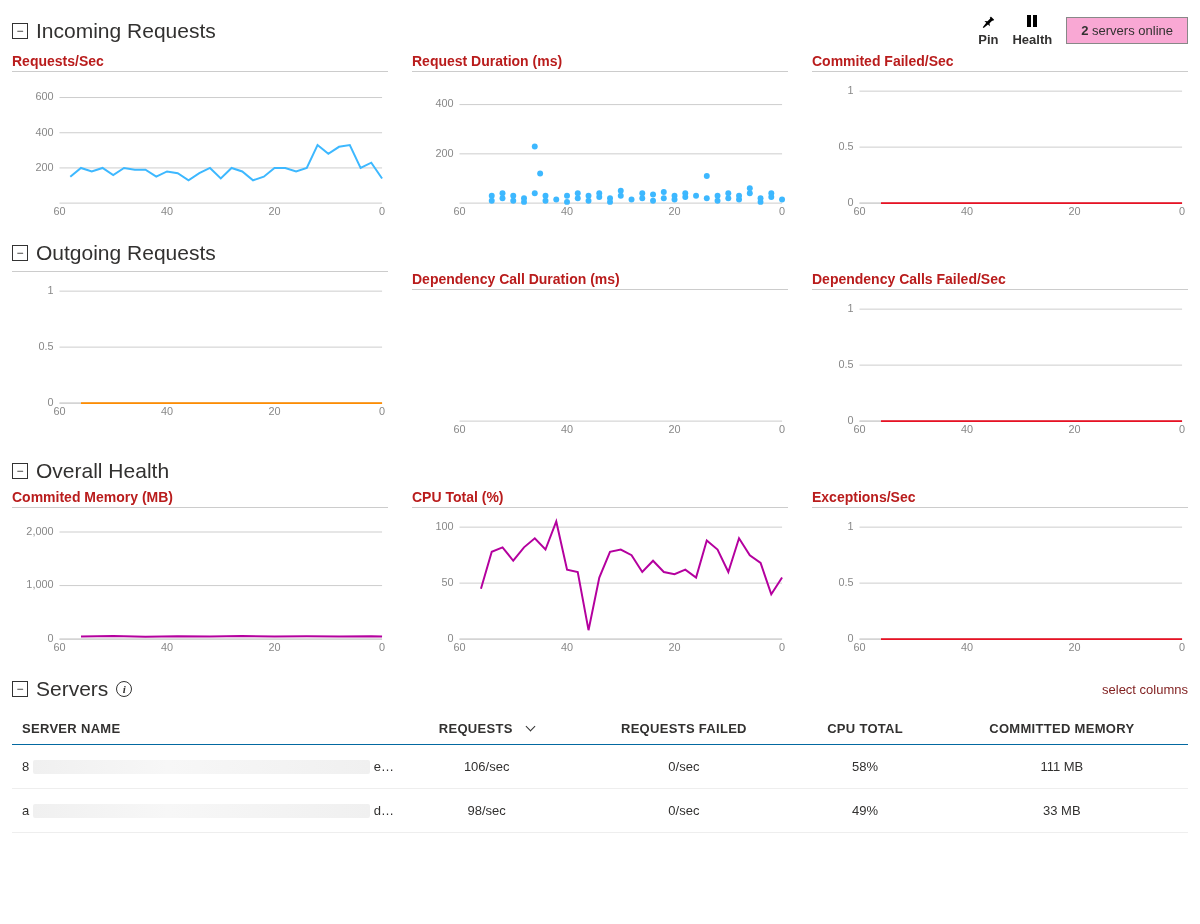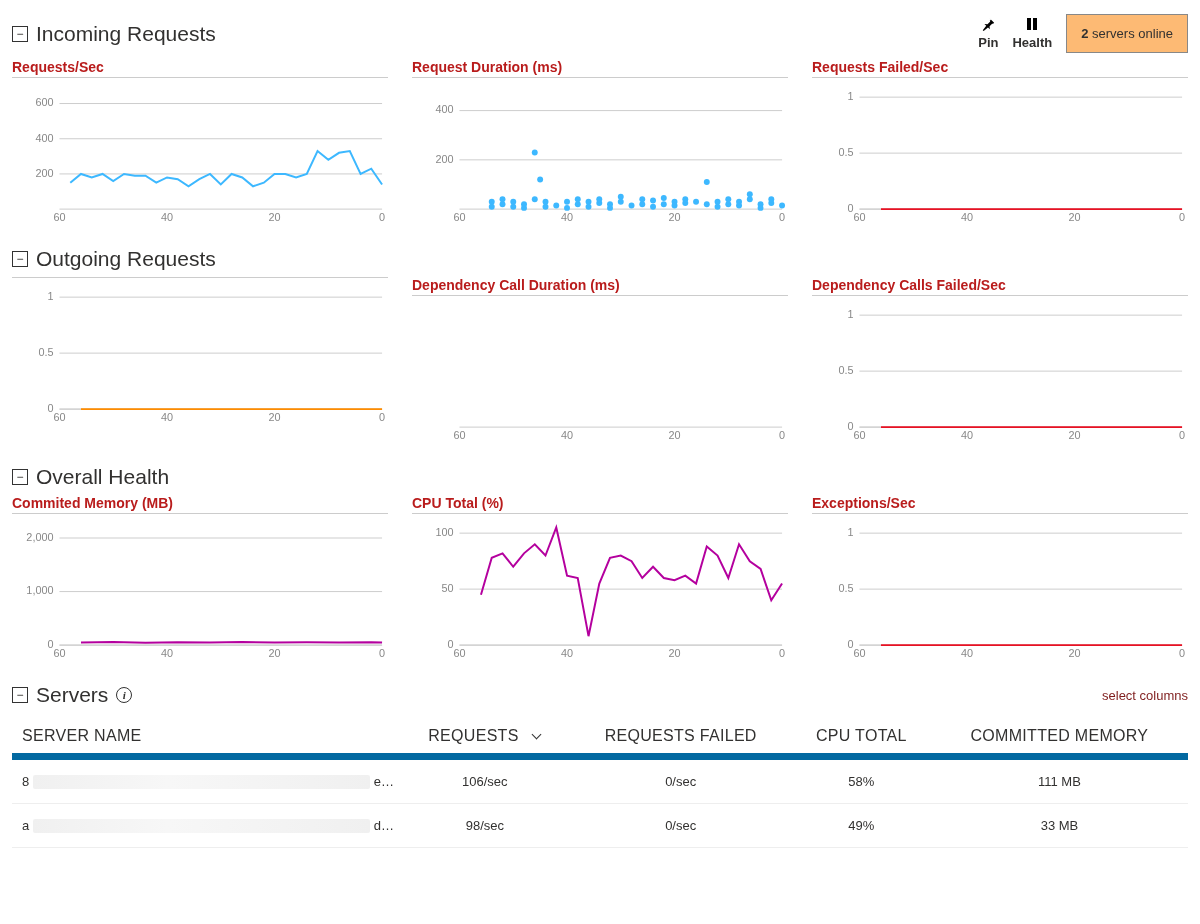--- a/index.html
+++ b/index.html
@@ -41,22 +41,22 @@
   .top-btn {
     display: inline-flex;
     align-items: center;
     gap: 4px;
     cursor: pointer;
     font-weight: 600;
     flex-direction: column;
   }
   .servers-online {
     border: 1px solid #888;
-    padding: 11px 14px;
-    background: #fdba74;
+    padding: 5px 14px;
+    background: #f9a8d4;
     cursor: pointer;
   }
   .servers-online b { font-weight: 700; }
   .chart-row {
     display: flex;
     gap: 24px;
     margin-bottom: 20px;
   }
   .chart-cell {
     flex: 1;
@@ -109,24 +109,24 @@
     font-size: 13px;
     cursor: pointer;
   }
   table.servers {
     width: 100%;
     border-collapse: collapse;
     margin-top: 12px;
   }
   table.servers th {
     text-align: center;
-    font-size: 16px;
-    font-weight: 400;
+    font-size: 13px;
+    font-weight: 700;
     padding: 8px 6px;
-    border-bottom: 7px solid #0369a1;
+    border-bottom: 1px solid #0369a1;
     color: #323130;
     letter-spacing: 0.3px;
   }
   table.servers th:first-child { text-align: left; padding-left: 10px; }
   table.servers td {
     text-align: center;
     padding: 14px 6px;
     border-bottom: 1px solid #eee;
     font-size: 13px;
   }
@@ -269,21 +269,21 @@
           <circle cx="341.40000000000003" cy="117.12" r="3" fill="#3db8ff" class="data-dot"></circle>
           <circle cx="352.26666666666665" cy="127.03999999999999" r="3" fill="#3db8ff" class="data-dot"></circle>
           <circle cx="352.26666666666665" cy="130.76" r="3" fill="#3db8ff" class="data-dot"></circle>
           <circle cx="363.1333333333333" cy="125.8" r="3" fill="#3db8ff" class="data-dot"></circle>
           <circle cx="363.1333333333333" cy="122.08" r="3" fill="#3db8ff" class="data-dot"></circle>
           <circle cx="374" cy="128.28" r="3" fill="#3db8ff" class="data-dot"></circle>
         </svg>
       </div>
     </div>
   <div class="chart-cell">
-      <div class="chart-title">Requests Failed/Sec</div>
+      <div class="chart-title">Commited Failed/Sec</div>
       <div class="chart-box">
         <svg class="chart-svg" viewBox="0 0 380 150" preserveAspectRatio="none">
           <line x1="48" x2="374" y1="132" y2="132" class="gridline"></line>
           <text x="42" y="132" class="y-tick-label">0</text>
           <line x1="48" x2="374" y1="75.63636363636363" y2="75.63636363636363" class="gridline"></line>
           <text x="42" y="75.63636363636363" class="y-tick-label">0.5</text>
           <line x1="48" x2="374" y1="19.272727272727277" y2="19.272727272727277" class="gridline"></line>
           <text x="42" y="19.272727272727277" class="y-tick-label">1</text>
           <line x1="48" x2="374" y1="132" y2="132" class="gridline"></line>
           <text x="48" y="136" class="x-tick-label">60</text>

